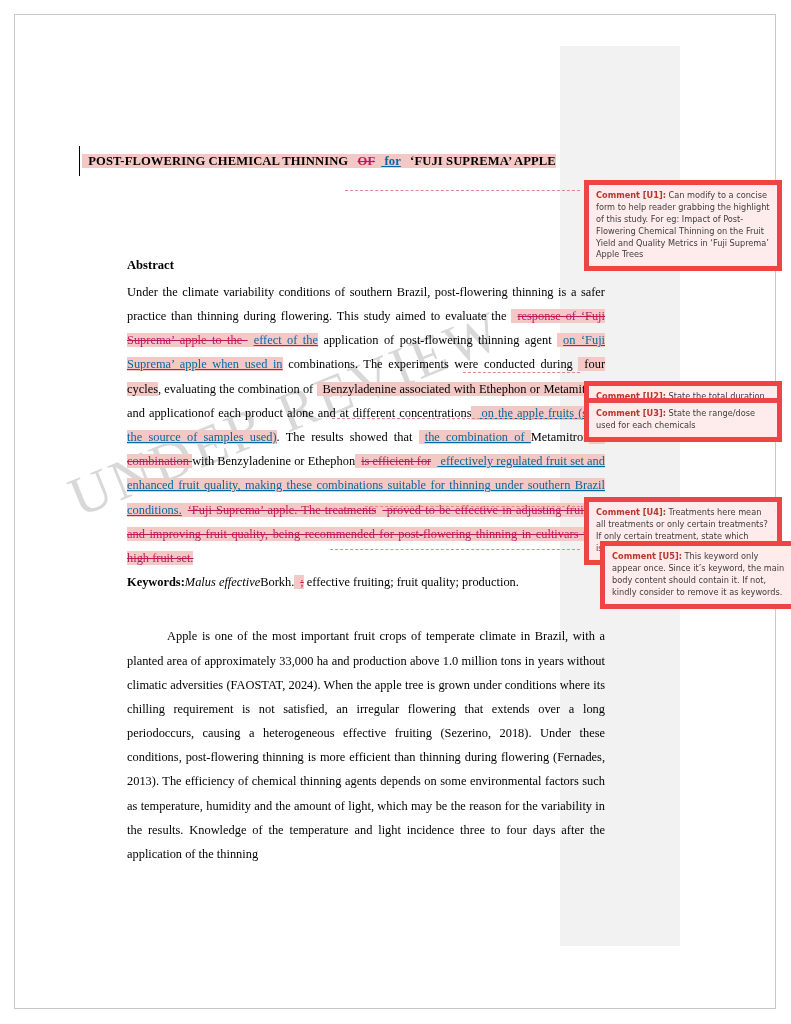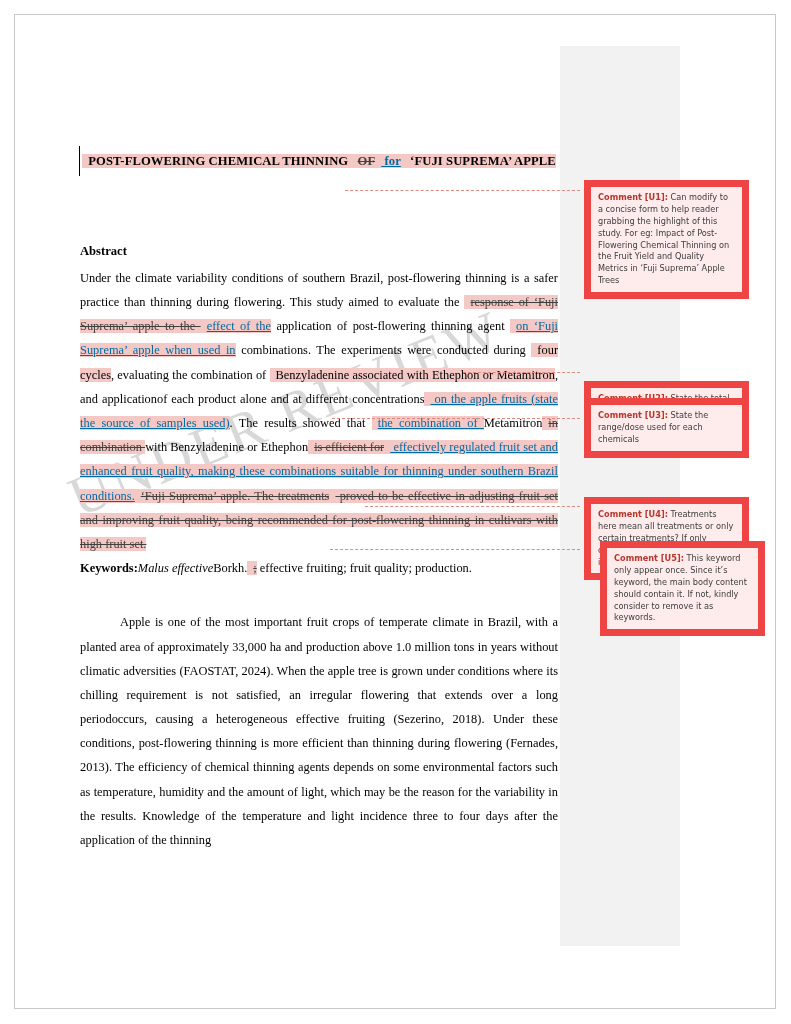--- a/index.html
+++ b/index.html
@@ -63,21 +63,21 @@
     top: 146px;
     width: 1px;
     height: 30px;
     background: #000;
   }
   .hl {
     background: #f4c9c5;
     padding-left: 6px;
   }
   .del {
-    color: #404040;
+    color: #be185d;
     text-decoration: line-through;
   }
   .ins {
     color: #0369a1;
     text-decoration: underline;
   }
   h2.section {
     font-size: 12.6px;
     font-weight: bold;
     margin: 0 0 2px 0;
@@ -91,24 +91,24 @@
   p.indent {
     margin: 0;
     text-align: justify;
     text-indent: 40px;
   }
   .spacer-lg { height: 30px; }
 
   
   .comment {
     position: absolute;
-    width: 165px;
+    width: 198px;
     box-sizing: border-box;
     background: #fdeceb;
-    border: 7px solid #ef4444;
+    border: 5px solid #ef4444;
     padding: 5px 7px;
     font-family: "DejaVu Sans", sans-serif;
     font-size: 8.2px;
     line-height: 1.45;
     color: #3d3d3d;
   }
   .comment .tag {
     font-weight: bold;
     color: #b8362c;
   }
@@ -142,21 +142,21 @@
   <div class="margin-strip"></div>
 
   <div class="watermark">UNDER REVIEW</div>
 
   <div class="chg-bar"></div>
 
   <div class="title-line">
     <span class="hl">POST-FLOWERING CHEMICAL THINNING </span><span class="hl del">OF</span><span class="hl ins"> for</span><span class="hl"> ‘FUJI SUPREMA’ APPLE</span>
   </div>
 
-  <div class="doc" style="top:240px;">
+  <div class="doc" style="top:254px;margin-left:47px;">
     <h2 class="section">Abstract</h2>
     <p class="para"><span>Under the climate variability conditions of southern Brazil, post-flowering thinning is a safer practice than thinning during flowering. This study aimed to evaluate the </span><span class="hl del">response of ‘Fuji Suprema’ apple to the </span><span class="hl ins">effect of the</span><span> application of post-flowering thinning agent </span><span class="hl ins">on ‘Fuji Suprema’ apple when used in</span><span> combinations. The experiments were conducted during </span><span class="hl">four cycles</span><span>, evaluating the combination of </span><span class="hl">Benzyladenine associated with Ethephon or Metamitron</span><span>, and application</span><span>of each product alone and at different concentrations</span><span class="hl ins"> on the apple fruits (state the source of samples used)</span><span>. The results showed that </span><span class="hl ins">the combination of </span><span>Metamitron</span><span class="hl del">in combination </span><span>with Benzyladenine or Ethephon</span><span class="hl del">is efficient for</span><span class="hl ins"> effectively regulated fruit set and enhanced fruit quality, making these combinations suitable for thinning under southern Brazil conditions.</span><span class="hl del">‘Fuji Suprema’ apple. The treatments</span><span class="hl del"> proved to be effective in adjusting fruit set and improving fruit quality, being recommended for post-flowering thinning in cultivars with high fruit set.</span></p>
 
     <p class="para"><b>Keywords:</b><span class="kw-italic">Malus effective</span><span>Borkh.</span><span class="hl del">;</span><span> effective fruiting; fruit quality; production.</span></p>
 
     <div class="spacer-lg"></div>
 
     <p class="indent"><span>Apple is one of the most important fruit crops of temperate climate in Brazil, with a planted area of approximately 33,000 ha and production above 1.0 million tons in years without climatic adversities (FAOSTAT, 2024). When the apple tree is grown under conditions where its chilling requirement is not satisfied, an irregular flowering that extends over a long period</span><span>occurs, causing a heterogeneous effective fruiting (Sezerino, 2018). Under these conditions, post-flowering thinning is more efficient than thinning during flowering (Fernades, 2013). The efficiency of chemical thinning agents depends on some environmental factors such as temperature, humidity and the amount of light, which may be the reason for the variability in the results. Knowledge of the temperature and light incidence three to four days after the application of the thinning</span></p>
   </div>
 

